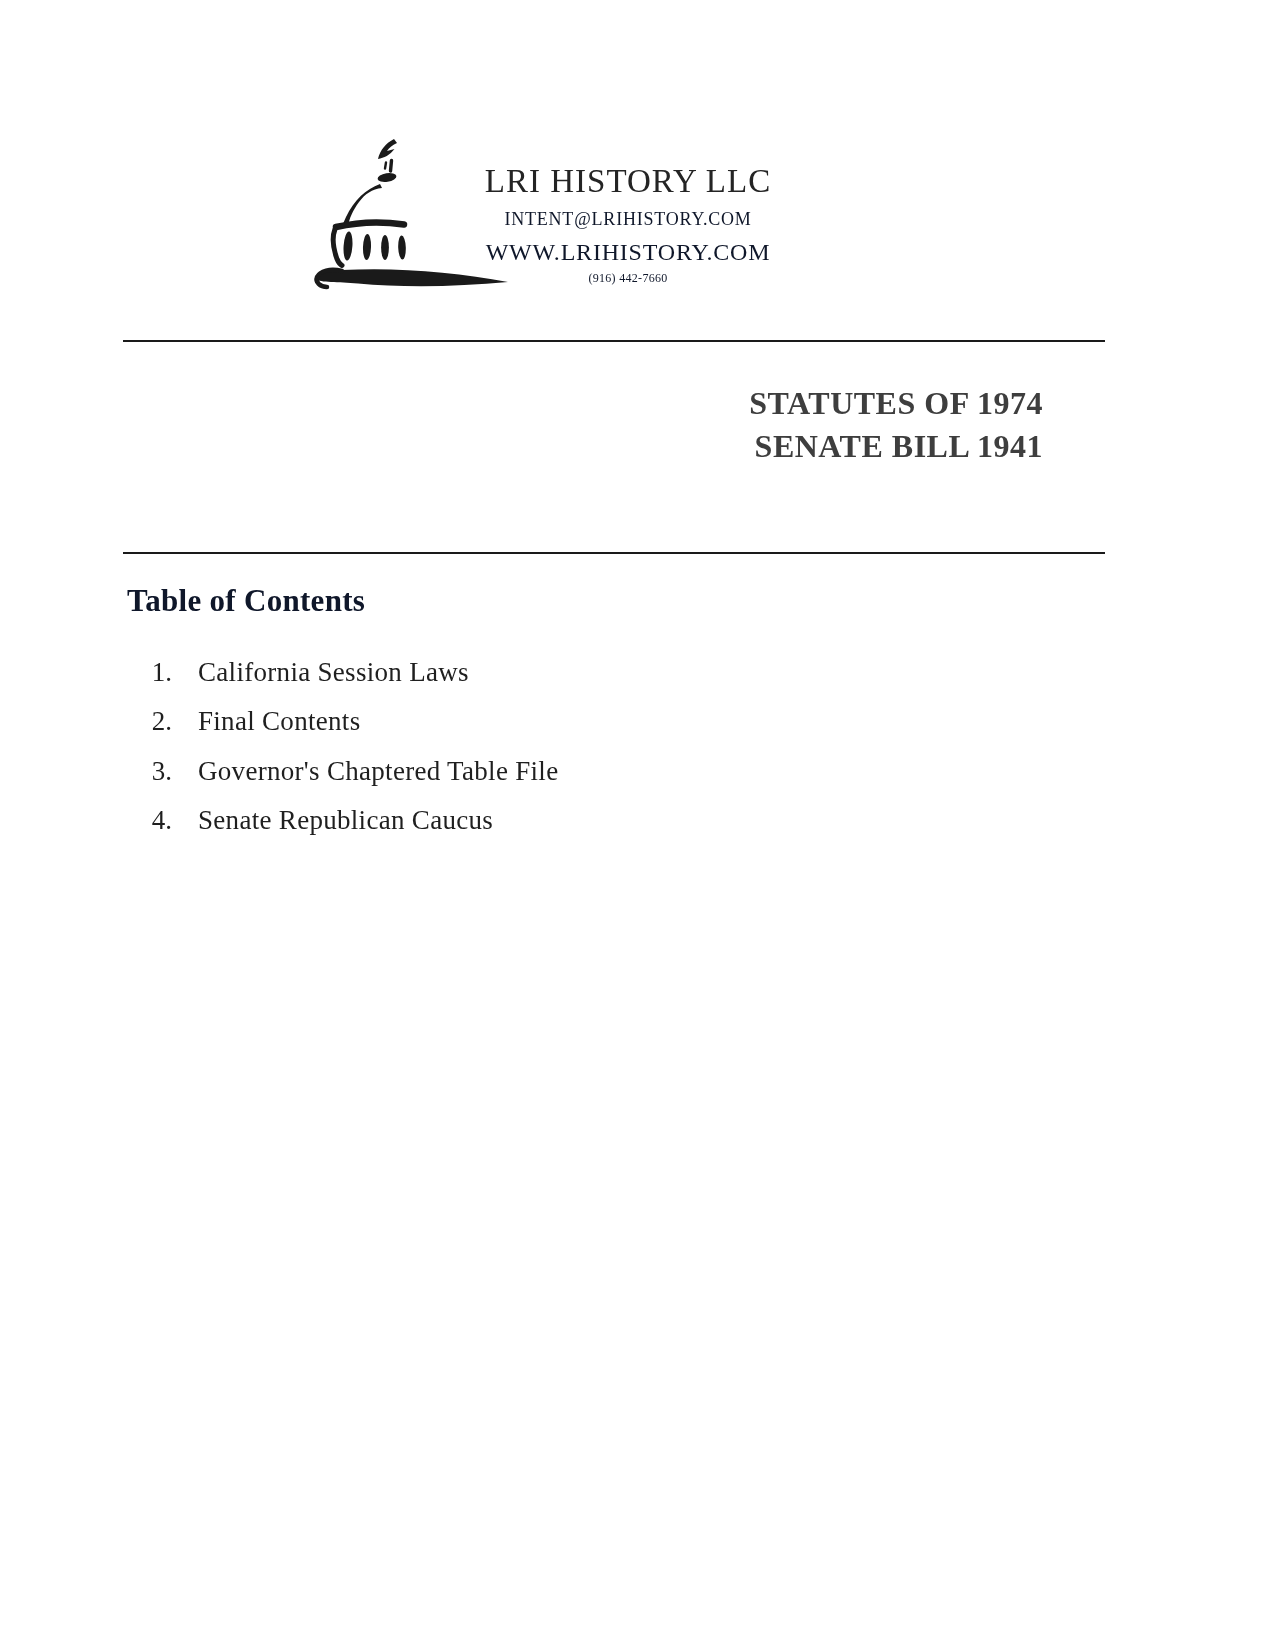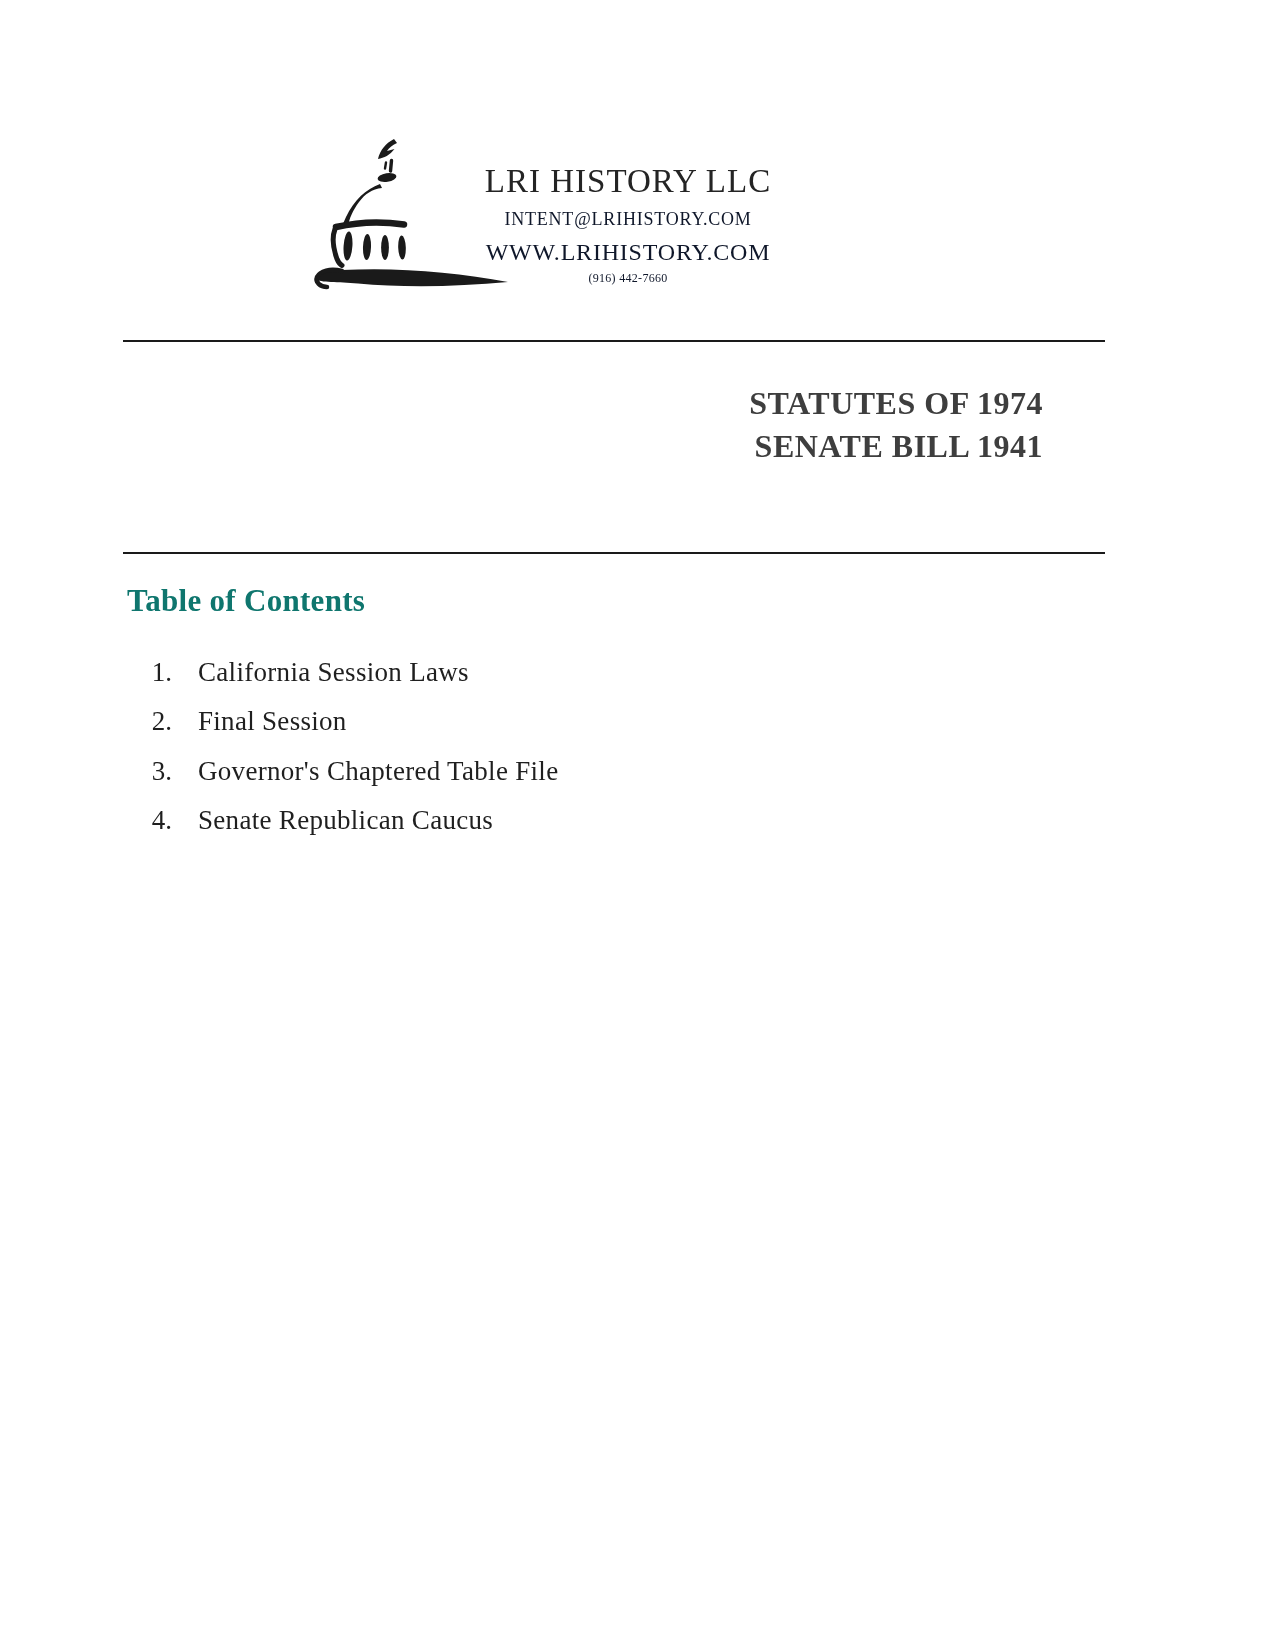--- a/index.html
+++ b/index.html
@@ -79,21 +79,21 @@
   }
 
   
   .toc-title {
     position: absolute;
     left: 127px;
     top: 585px;
     font-size: 31px;
     font-weight: bold;
     line-height: 1;
-    color: #0f766e;
+    color: #0f172a;
     letter-spacing: 0.3px;
   }
   .toc-list {
     position: absolute;
     left: 130px;
     top: 648px;
     width: 700px;
   }
   .toc-row {
     font-size: 27px;
@@ -164,21 +164,21 @@
 
   <div class="rule rule-bottom"></div>
 
   <h1 class="toc-title">Table of Contents</h1>
 
   <div class="toc-list">
     <div class="toc-row">
       <span class="toc-num">1.</span><span class="toc-label">California Session Laws</span>
     </div>
     <div class="toc-row">
-      <span class="toc-num">2.</span><span class="toc-label">Final Session</span>
+      <span class="toc-num">2.</span><span class="toc-label">Final Contents</span>
     </div>
     <div class="toc-row">
       <span class="toc-num">3.</span><span class="toc-label">Governor's Chaptered Table File</span>
     </div>
     <div class="toc-row">
       <span class="toc-num">4.</span><span class="toc-label">Senate Republican Caucus</span>
     </div>
   </div>
 
 </div>

